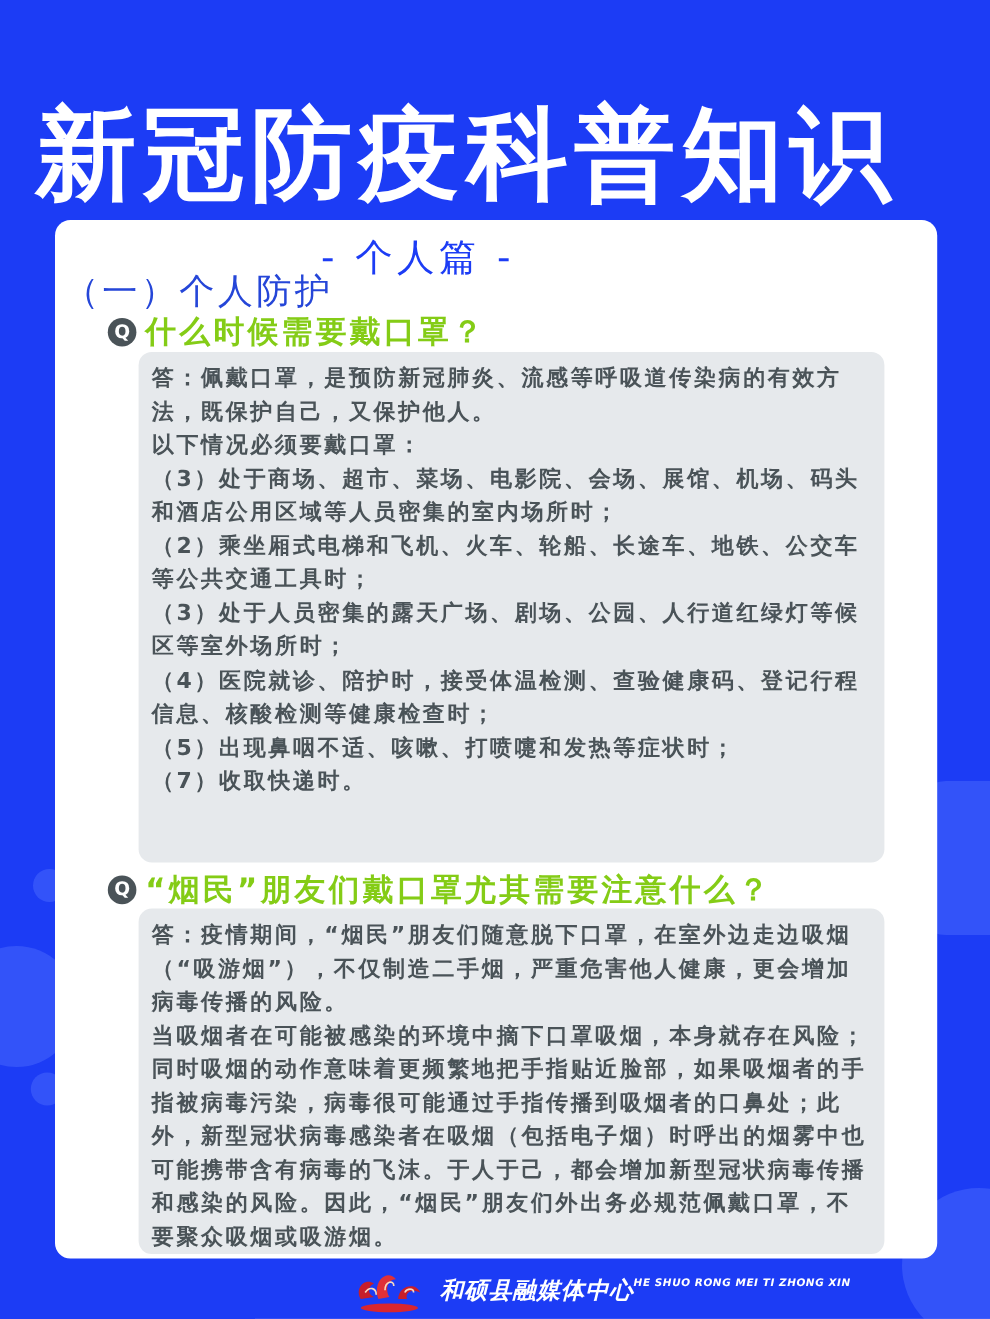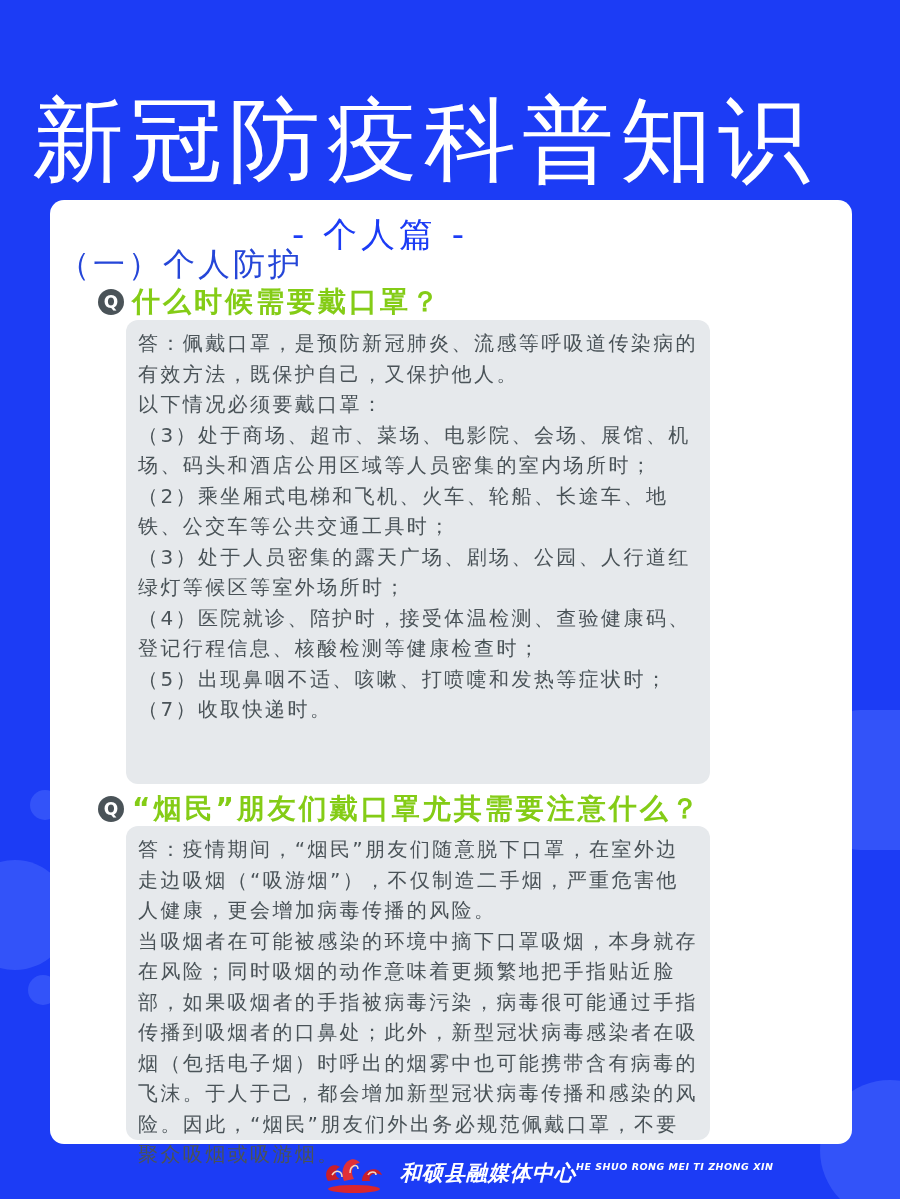--- a/index.html
+++ b/index.html
@@ -6,21 +6,21 @@
   body {
     width: 900px; height: 1199px; overflow: hidden;
     background: #1c3cf5;
     position: relative;
     font-family: "DejaVu Sans", "Liberation Sans", sans-serif;
   }
   .bg-deco { position: absolute; border-radius: 50%; background: rgba(80,110,255,0.45); }
   .main-title {
     position: absolute; top: 86px; left: 0; width: 848px;
     text-align: center; color: #ffffff;
-    font-size: 92px; font-weight: normal; letter-spacing: 6px;
+    font-size: 92px; font-weight: bold; letter-spacing: 6px;
     line-height: 110px;
   }
   .card {
     position: absolute; left: 50px; top: 200px; width: 802px; height: 944px;
     background: #ffffff; border-radius: 14px;
   }
   .subtitle {
     position: absolute; top: 212px; left: 0; width: 760px; text-align: center;
     color: #1c3cf5; font-size: 34px; letter-spacing: 4px; line-height: 44px;
   }
@@ -34,24 +34,24 @@
   .q-icon {
     width: 26px; height: 26px; border-radius: 50%;
     background: #4a5358; color: #fff; font-weight: bold; font-size: 17px;
     display: flex; align-items: center; justify-content: center;
     margin-right: 8px; flex-shrink: 0;
   }
   .q-text {
     color: #84cc16; font-size: 28px; letter-spacing: 3px; line-height: 34px; font-weight: bold;
   }
   .answer-box {
-    position: absolute; left: 126px; width: 584px;
+    position: absolute; left: 126px; width: 678px;
     background: #e6e9ec; border-radius: 12px;
     padding: 8px 12px 10px 12px; box-sizing: border-box;
-    color: #4a5358; font-size: 20px; letter-spacing: 2.4px; line-height: 30.5px;
+    color: #4a5358; font-size: 20px; letter-spacing: 2.4px; line-height: 30.5px; font-weight: bold;
   }
   .answer-box p { margin: 0; }
   .footer {
     position: absolute; left: 318px; top: 1150px; height: 46px;
     display: flex; align-items: center;
   }
   .logo { width: 72px; height: 44px; margin-right: 10px; }
   .footer-text { display: flex; flex-direction: row; color: #fff; font-style: italic; }
   .footer-cn { font-size: 21px; font-weight: bold; letter-spacing: 1px; line-height: 24px; }
   .footer-en { font-size: 9.5px; font-weight: bold; letter-spacing: 0.5px; line-height: 12px; }

